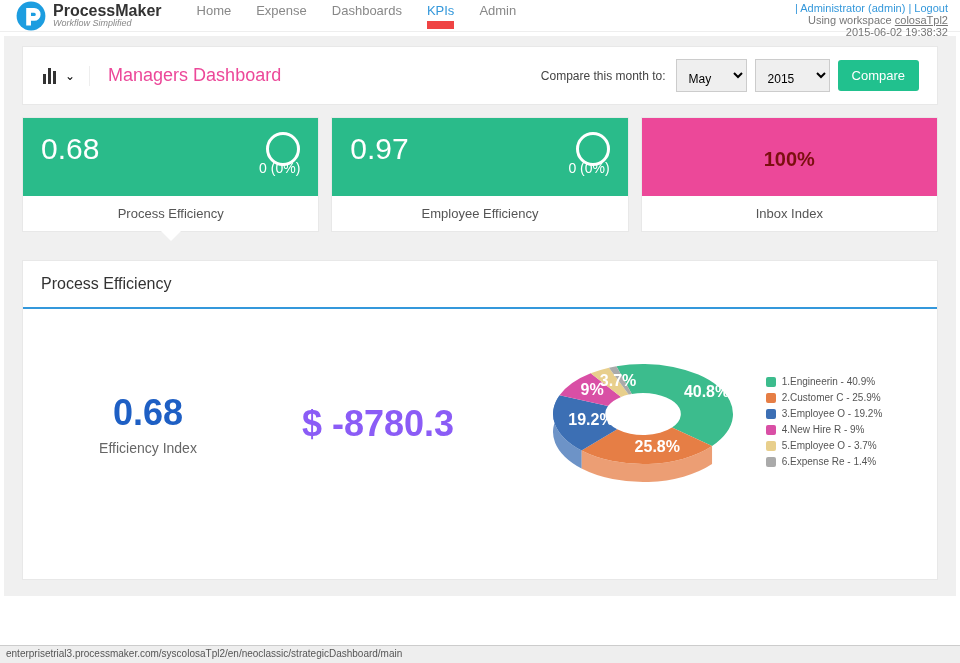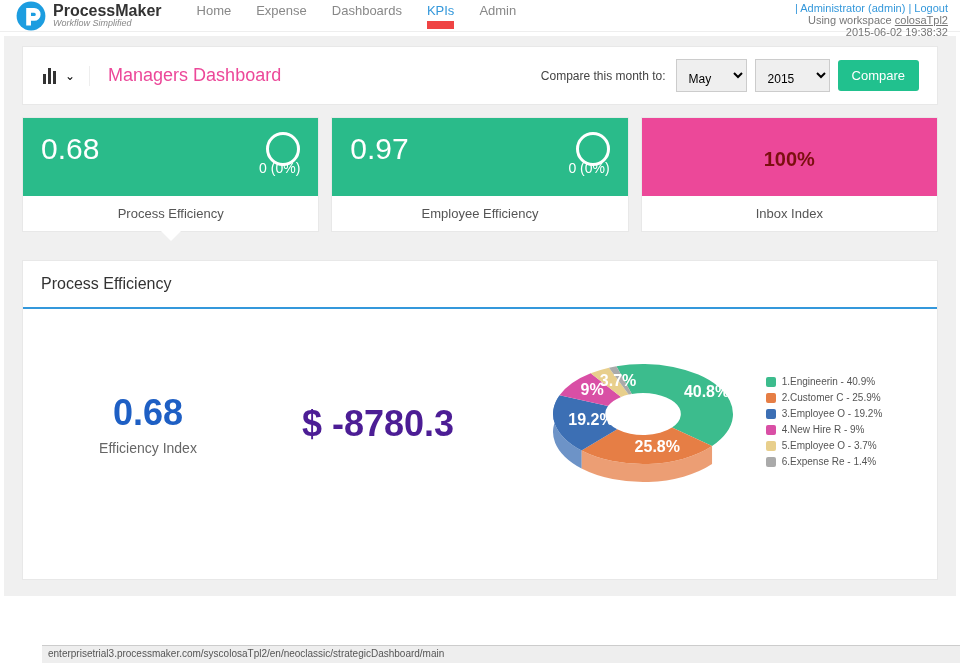--- a/index.html
+++ b/index.html
@@ -35,30 +35,30 @@
     .card-icon { position: absolute; right: 18px; top: 14px; width: 34px; height: 34px; border: 3px solid #fff; border-radius: 50%; }
     .card-label { background: #fff; text-align: center; padding: 10px; font-size: 13px; color: #555; }
     .card.active .card-label::after { content: ""; position: absolute; left: 50%; transform: translateX(-50%); bottom: -10px; border-left: 10px solid transparent; border-right: 10px solid transparent; border-top: 10px solid #fff; }
     .card { position: relative; }
     .panel { background: #fff; border: 1px solid #e8e8e8; margin-top: 28px; }
     .panel-title { font-size: 16px; color: #333; padding: 14px 18px; border-bottom: 2px solid #3498db; }
     .panel-body { display: flex; align-items: center; padding: 40px 20px 80px; }
     .stat-col { flex: 0 0 210px; text-align: center; }
     .stat-val { font-size: 36px; font-weight: bold; }
     .stat-val.blue { color: #1e5fc4; }
-    .stat-val.red { color: #4c1d95; }
+    .stat-val.red { color: #8b5cf6; }
     .stat-label { font-size: 14px; color: #666; margin-top: 6px; }
     .pie-block { flex: 1; display: flex; align-items: center; justify-content: center; gap: 18px; }
     .pie { width: 210px; height: 150px; position: relative; }
     .pie svg { width: 100%; height: 100%; }
     .pie-label { position: absolute; font-size: 16px; color: #fff; font-weight: bold; }
     .legend { font-size: 10px; color: #555; }
     .legend-row { display: flex; align-items: center; margin-bottom: 5px; }
     .legend-dot { width: 10px; height: 10px; margin-right: 6px; border-radius: 2px; }
-    .status-bar { position: absolute; bottom: 0; left: 0; right: 0; height: 18px; background: #eee; font-size: 10px; color: #555; padding: 2px 6px; border-top: 1px solid #ccc; margin-left: 42px; }
+    .status-bar { position: absolute; bottom: 0; left: 0; right: 0; height: 18px; background: #eee; font-size: 10px; color: #555; padding: 2px 6px; border-top: 1px solid #ccc; }
     .scroll-area::-webkit-scrollbar { width: 14px; }
     .scroll-area::-webkit-scrollbar-thumb { background: #ccc; border-radius: 4px; }
   </style>
 </head>
 <body>
 
 <div class="header">
   <div class="logo-block">
     <svg class="logo-icon" viewBox="0 0 40 40">
         <circle cx="20" cy="20" r="18" fill="#1c9de0"></circle>

